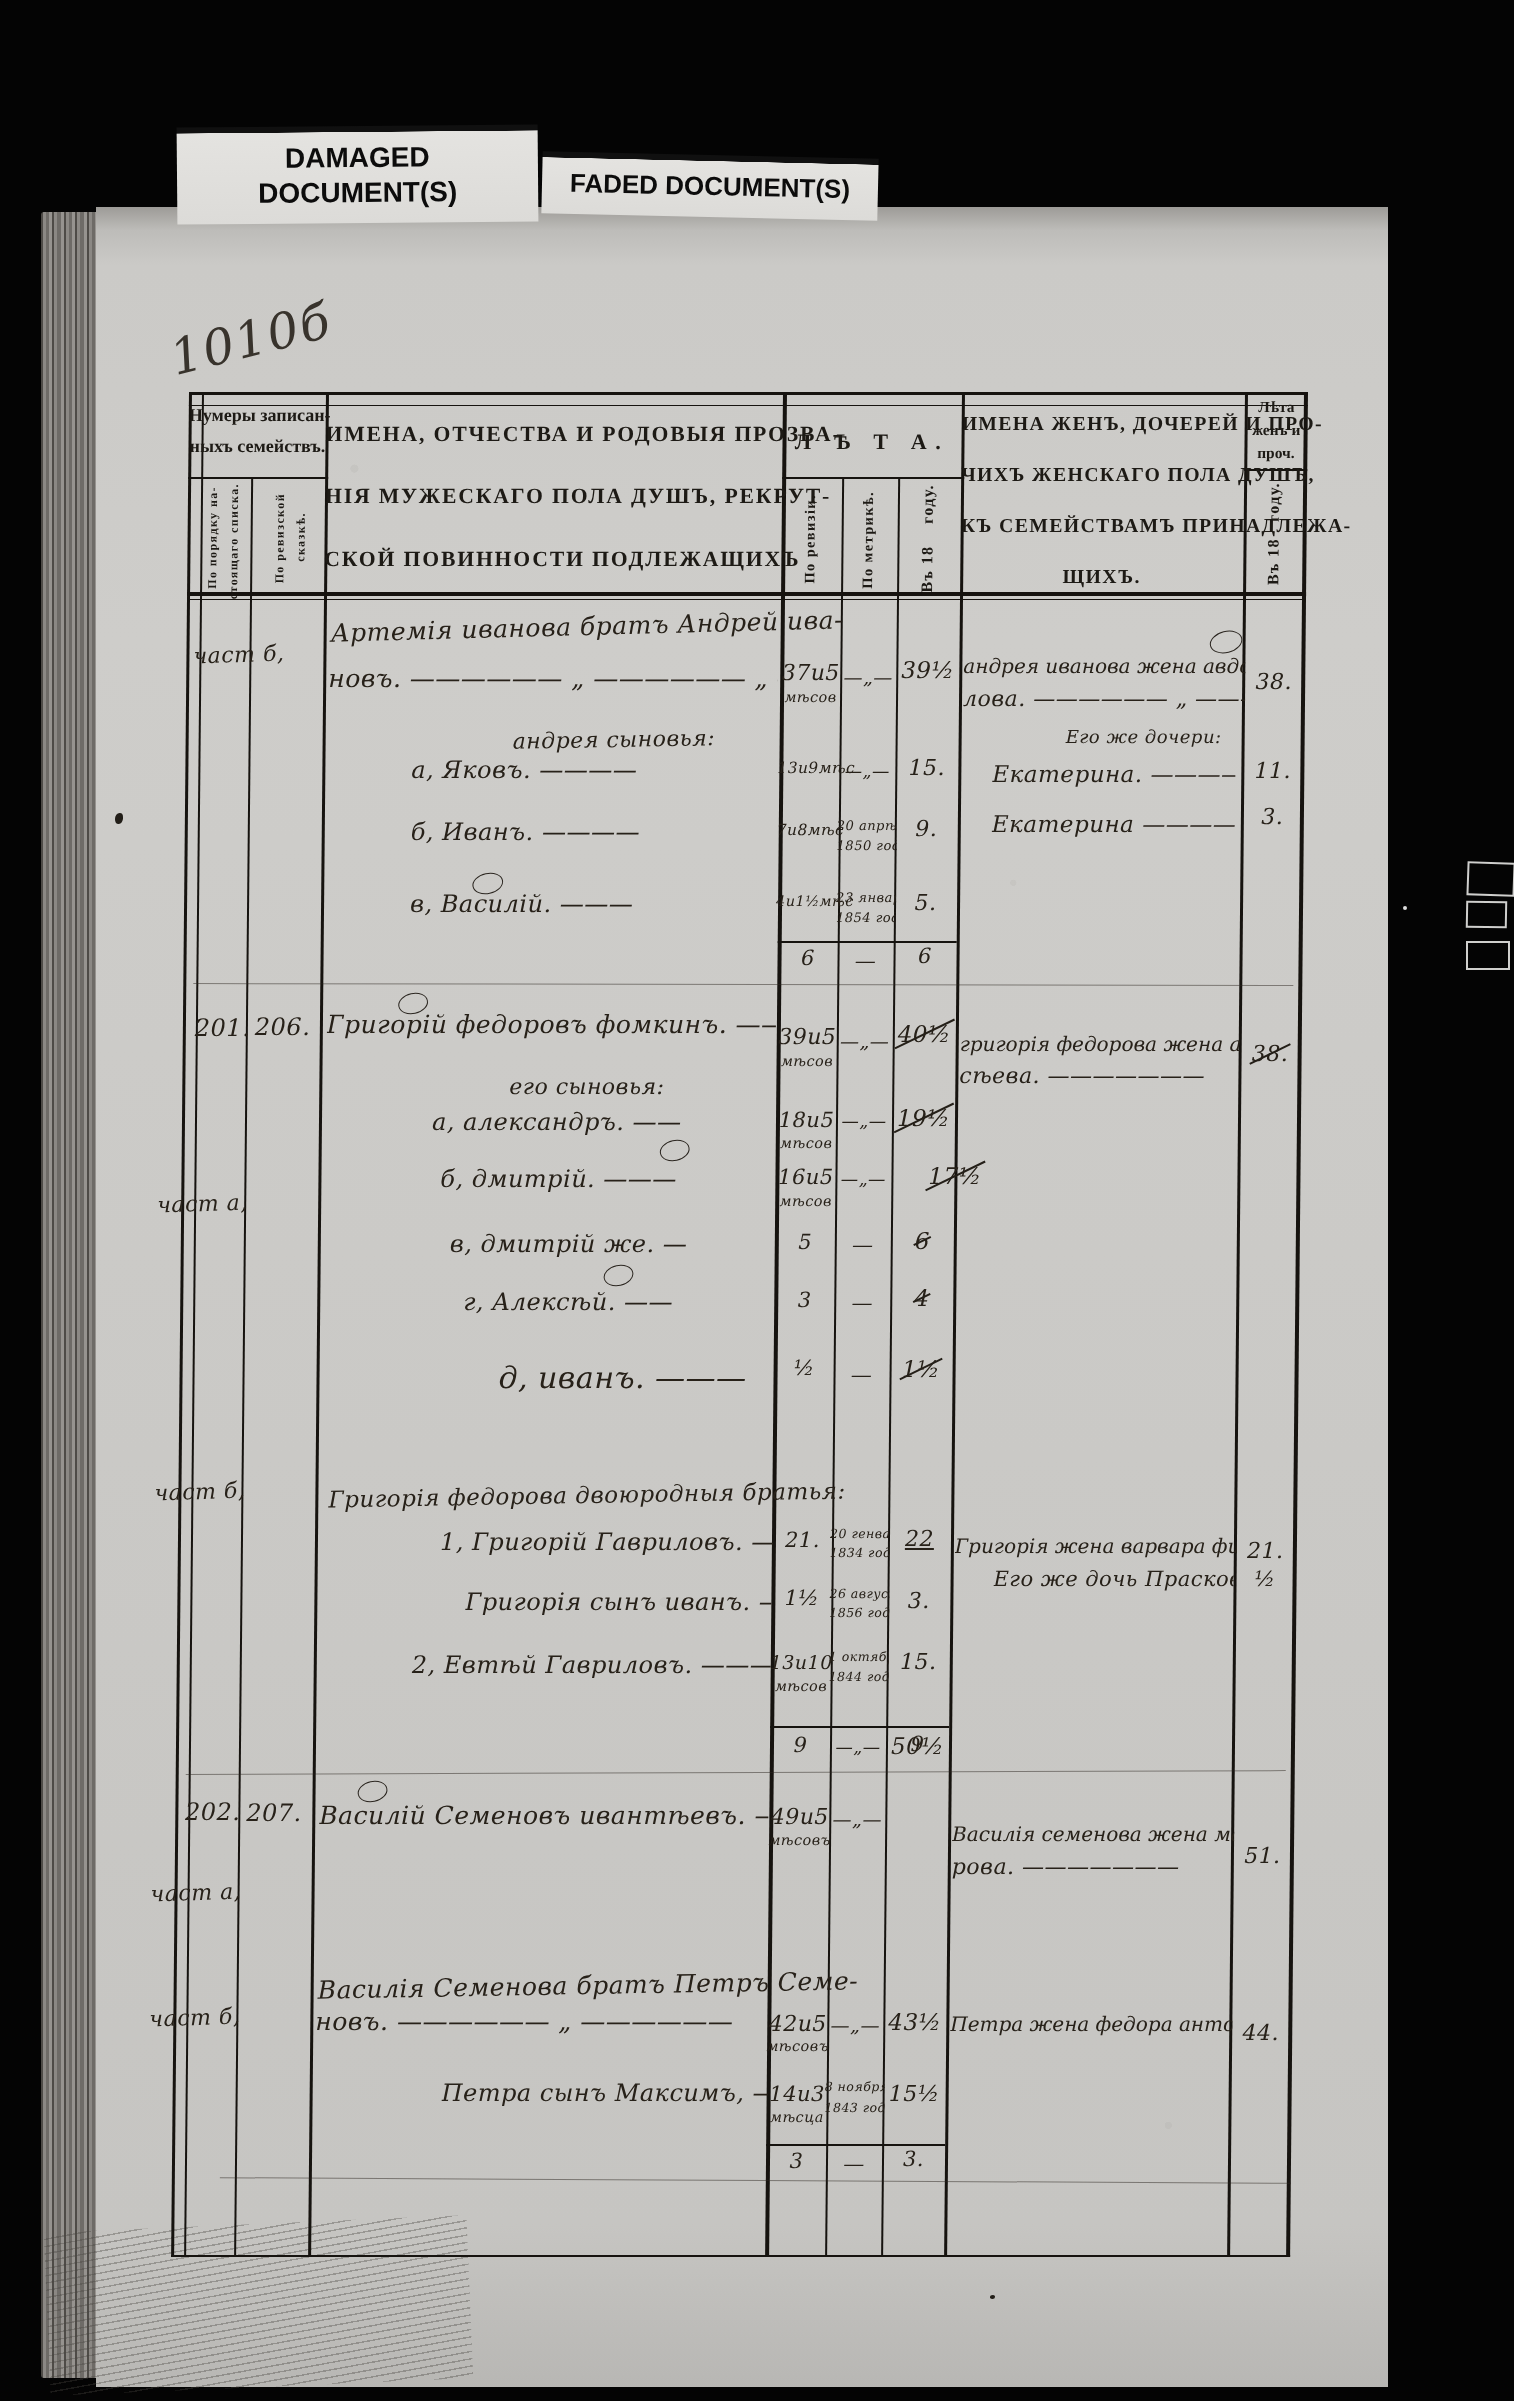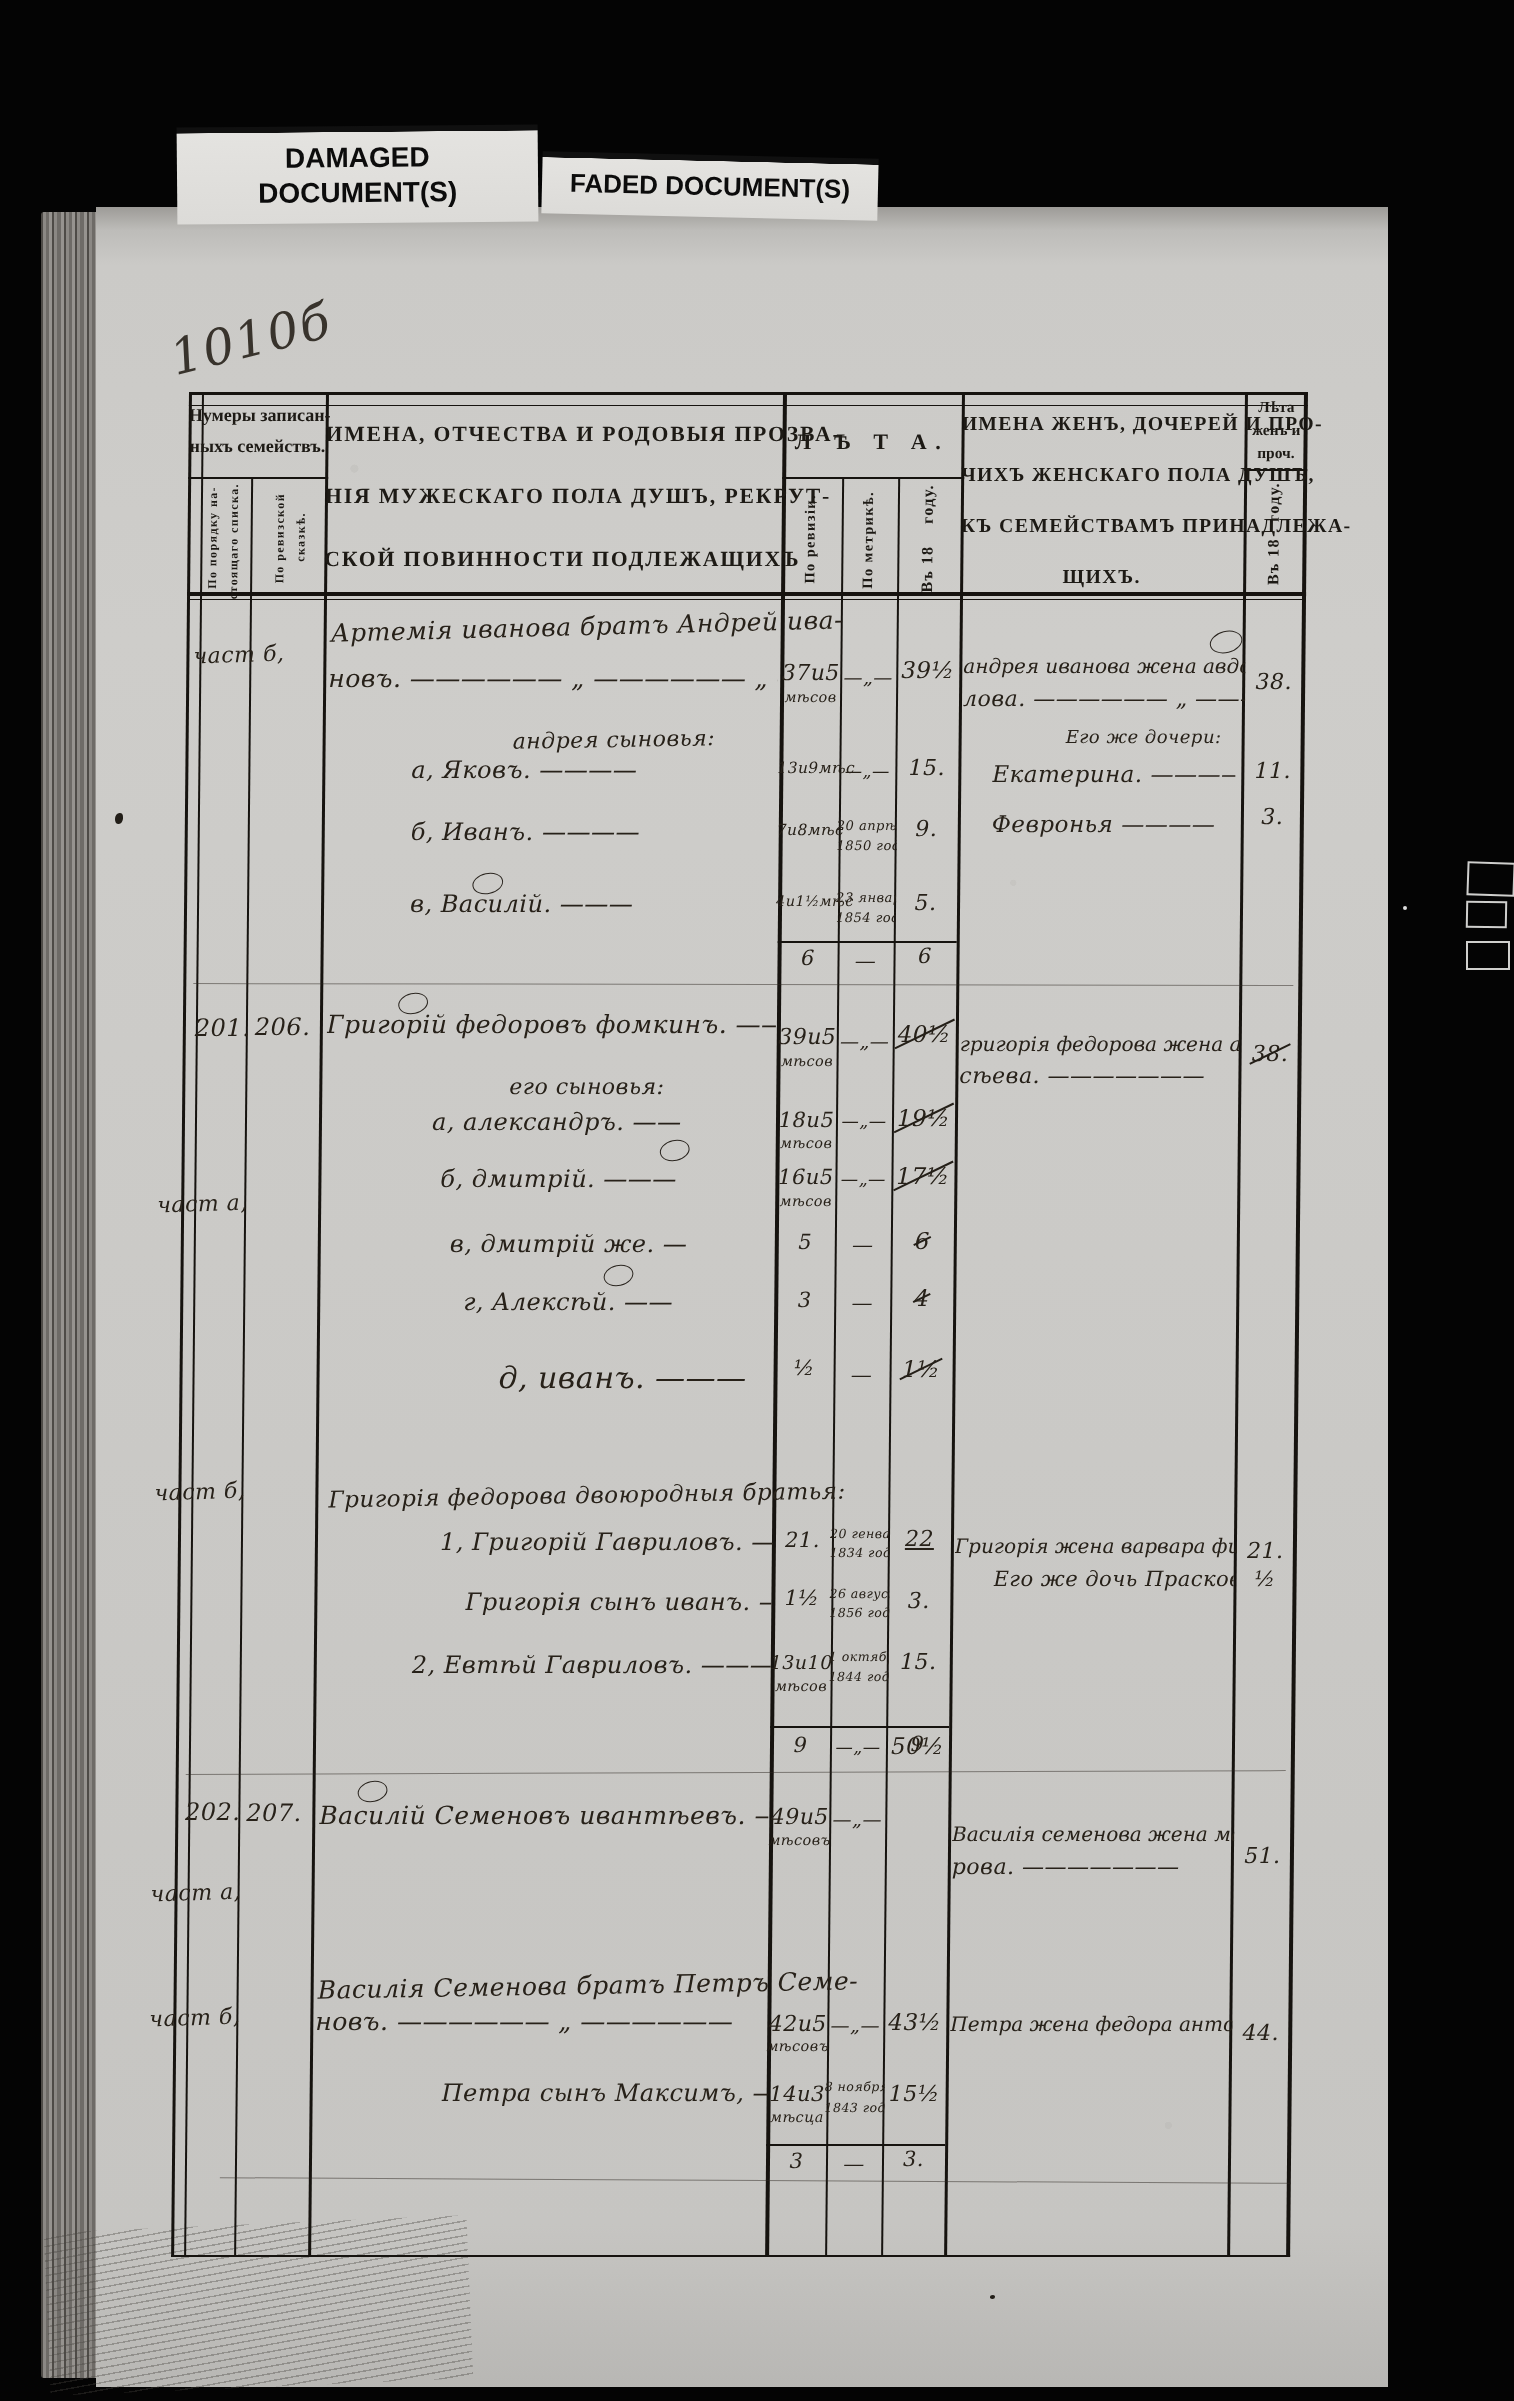--- a/index.html
+++ b/index.html
@@ -147,21 +147,21 @@
 
     <div class="flourish" style="left:288px;top:481px;width:29px;height:19px;transform:rotate(-12deg);"></div>
     <div class="h clip" style="left:226px;top:498px;width:369px;font-size:24px;">в, Василій. ———</div>
     <div class="h c4" style="top:501px;font-size:14.4px;">4и1½мѣс</div>
     <div class="h c5" style="top:498px;font-size:13px;">23 января</div>
     <div class="h c5" style="top:518px;font-size:13px;">1854 год.</div>
     <div class="h c6" style="top:498px;font-size:22px;">5.</div>
 
     <div class="h clip" style="left:807px;top:369px;width:243px;font-size:23px;">Екатерина. ————</div>
     <div class="h c8" style="top:366px;font-size:22px;">11.</div>
-    <div class="h clip" style="left:807px;top:419px;width:243px;font-size:23px;">Февронья ————</div>
+    <div class="h clip" style="left:807px;top:419px;width:243px;font-size:23px;">Екатерина ————</div>
     <div class="h c8" style="top:412px;font-size:22px;">3.</div>
 
     <div class="hl" style="left:594px;top:549px;width:179px;height:1.9px;"></div>
     <div class="h c4" style="top:554px;font-size:21px;">6</div>
     <div class="h c5" style="top:557px;font-size:21px;">—</div>
     <div class="h c6" style="top:552px;font-size:21px;">6</div>
 
     <div class="hl f" style="left:9.6px;top:592px;width:1100px;height:1.4px;transform:rotate(0.1deg);"></div>
 
     <div class="h" style="left:12px;top:622px;font-size:24px;">201.</div>
@@ -181,21 +181,21 @@
     <div class="h c4" style="top:716px;font-size:21px;">18и5</div>
     <div class="h c4" style="top:743px;font-size:14.4px;">мѣсов</div>
     <div class="h c5" style="top:719px;font-size:17.3px;">—„—</div>
     <div class="h c6" style="top:713px;font-size:23px;"><span class="struck">19½</span></div>
 
     <div class="flourish" style="left:478px;top:748px;width:28px;height:19px;transform:rotate(-12deg);"></div>
     <div class="h clip" style="left:259px;top:773px;width:335px;font-size:24px;">б, дмитрій. ———</div>
     <div class="h c4" style="top:773px;font-size:21px;">16и5</div>
     <div class="h c4" style="top:801px;font-size:14.4px;">мѣсов</div>
     <div class="h c5" style="top:777px;font-size:17.3px;">—„—</div>
-    <div class="h c6" style="top:771px;font-size:23px;"><span class="struck">17½</span></div>
+    <div class="h c6" style="top:771px;font-size:23px;padding-left:32px;"><span class="struck">17½</span></div>
 
     <div class="h" style="left:-24px;top:799px;font-size:22px;transform:rotate(-2deg);">част а,</div>
 
     <div class="h clip" style="left:269px;top:838px;width:326px;font-size:24px;">в, дмитрій же. —</div>
     <div class="h c4" style="top:838px;font-size:21px;">5</div>
     <div class="h c5" style="top:841px;font-size:21px;">—</div>
     <div class="h c6" style="top:836px;font-size:23px;"><span class="struck">6</span></div>
 
     <div class="flourish" style="left:423px;top:873px;width:28px;height:19px;transform:rotate(-12deg);"></div>
     <div class="h clip" style="left:283px;top:896px;width:311px;font-size:24px;">г, Алексѣй. ——</div>

